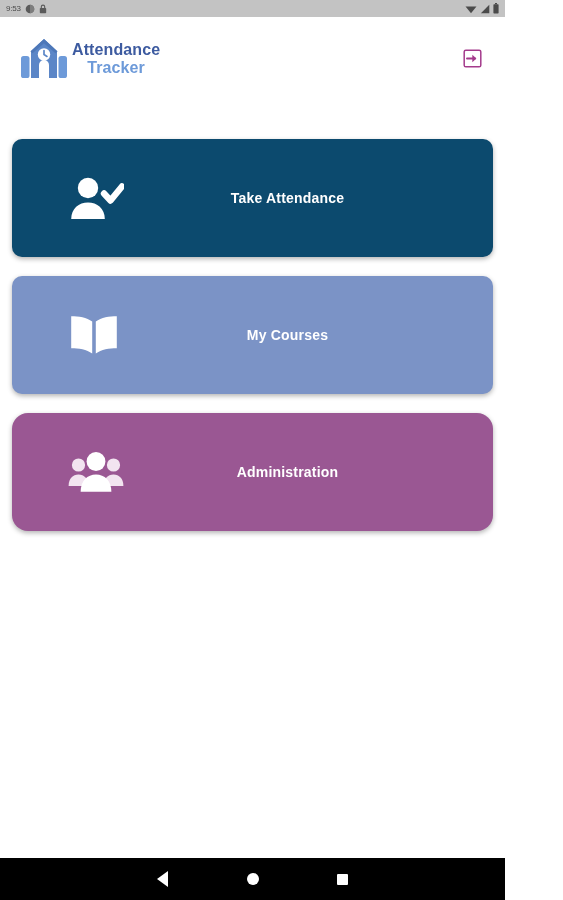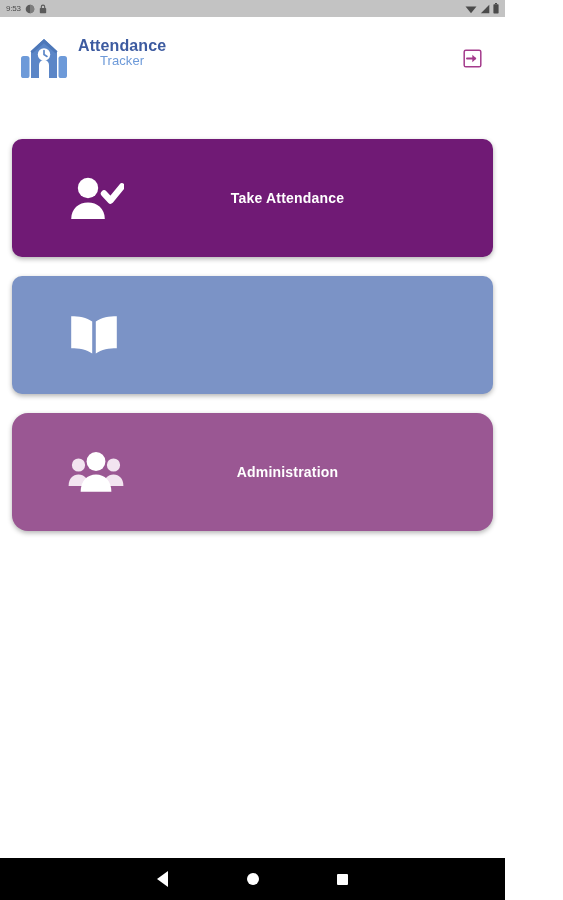--- a/index.html
+++ b/index.html
@@ -53,38 +53,38 @@
   #app-header {
     flex:0 0 auto;
     height:83px;
     background:#ffffff;
     display:flex;
     align-items:center;
     padding:0 18px 0 20px;
   }
   #brand {
     display:flex;
-    align-items:flex-start;
-    gap:10px;
+    align-items:center;
+    gap:4px;
   }
   #brand-logo { display:block; }
   #brand-text {
     display:flex;
     flex-direction:column;
     line-height:1.08;
   }
   #brand-line1 {
     font-size:16px;
     font-weight:bold;
     color:#3d5ba0;
     letter-spacing:0.1px;
   }
   #brand-line2 {
-    font-size:13px;
-    font-weight:normal;
+    font-size:16px;
+    font-weight:bold;
     color:#6d9ad9;
     text-align:center;
     letter-spacing:0.1px;
   }
   #logout-button {
     margin-left:auto;
     width:30px;
     height:30px;
     display:flex;
     align-items:center;
@@ -214,38 +214,39 @@
       <svg width="19" height="19" viewBox="0 0 19 19">
         <rect x="1.2" y="1.2" width="16.6" height="16.6" rx="1.6" fill="none" stroke="#a43b8c" stroke-width="1.5"></rect>
         <path d="M4 9.5 L12 9.5" stroke="#a43b8c" stroke-width="2" stroke-linecap="round"></path>
         <path d="M9.3 5.8 L13.4 9.5 L9.3 13.2 Z" fill="#a43b8c"></path>
       </svg>
     </div>
   </div>
 
   <div id="menu">
 
-    <div class="menu-card" id="card-take-attendance" style="background: #701a75;">
+    <div class="menu-card" id="card-take-attendance" style="background: #0c4a6e;">
       <div class="card-icon">
         <svg width="56" height="48" viewBox="0 0 56 48">
           <circle cx="20" cy="14" r="10.2" fill="#ffffff"></circle>
           <path d="M3.2 45 C3.2 34.5 10.9 28.5 20 28.5 C29.1 28.5 36.8 34.5 36.8 45 Z" fill="#ffffff"></path>
           <path d="M36 19.5 L42.5 26.5 L54 12.5" stroke="#ffffff" stroke-width="6.4" fill="none" stroke-linecap="round" stroke-linejoin="round"></path>
         </svg>
       </div>
       <div class="card-label">Take Attendance</div>
     </div>
 
     <div class="menu-card" id="card-my-courses" style="background: rgb(123, 147, 198);">
       <div class="card-icon">
         <svg width="52" height="44" viewBox="0 0 52 44">
           <path d="M24.2 8.5 C18.8 4.4 10.6 3.2 3.2 3.2 L3.2 35.2 C10.6 35.2 18.8 36.4 24.2 40.5 Z" fill="#ffffff"></path>
           <path d="M27.8 8.5 C33.2 4.4 41.4 3.2 48.8 3.2 L48.8 35.2 C41.4 35.2 33.2 36.4 27.8 40.5 Z" fill="#ffffff"></path>
         </svg>
       </div>
+      <div class="card-label">My Courses</div>
     </div>
 
     <div class="menu-card" id="card-administration" style="background: rgb(154, 87, 147); border-radius: 16px;">
       <div class="card-icon">
         <svg width="56" height="46" viewBox="0 0 56 46">
           <circle cx="10.5" cy="16" r="6.6" fill="#f2e4f0"></circle>
           <path d="M0.6 37 C0.6 29.5 4.9 25.6 10.5 25.6 C16.1 25.6 20.4 29.5 20.4 37 Z" fill="#f2e4f0"></path>
           <circle cx="45.5" cy="16" r="6.6" fill="#f2e4f0"></circle>
           <path d="M35.6 37 C35.6 29.5 39.9 25.6 45.5 25.6 C51.1 25.6 55.4 29.5 55.4 37 Z" fill="#f2e4f0"></path>
           <circle cx="28" cy="12.5" r="9.4" fill="#ffffff"></circle>

